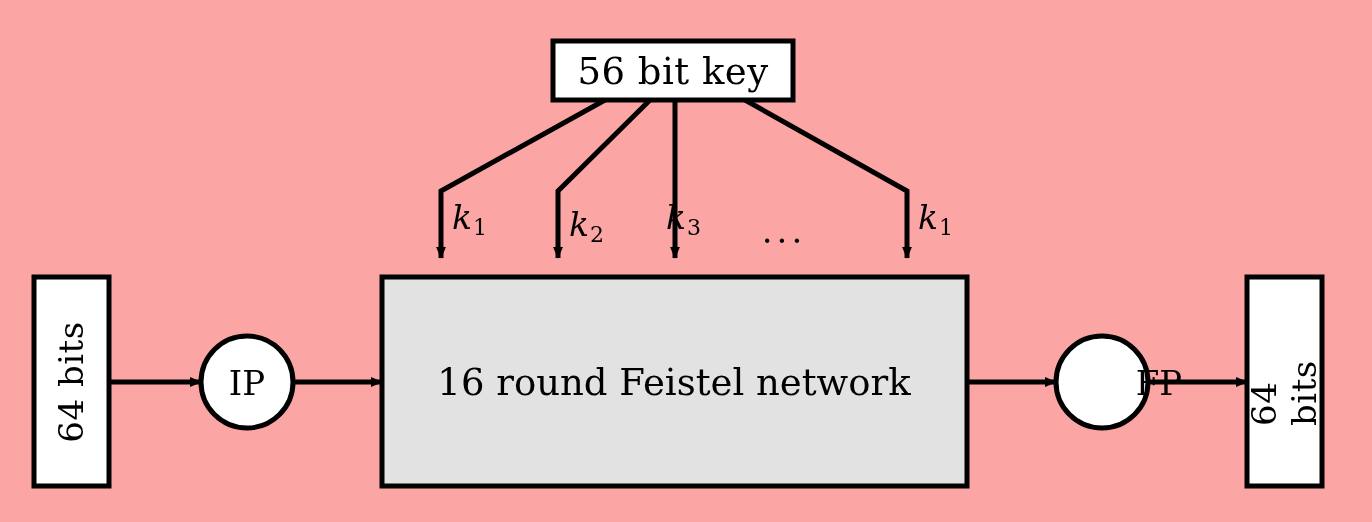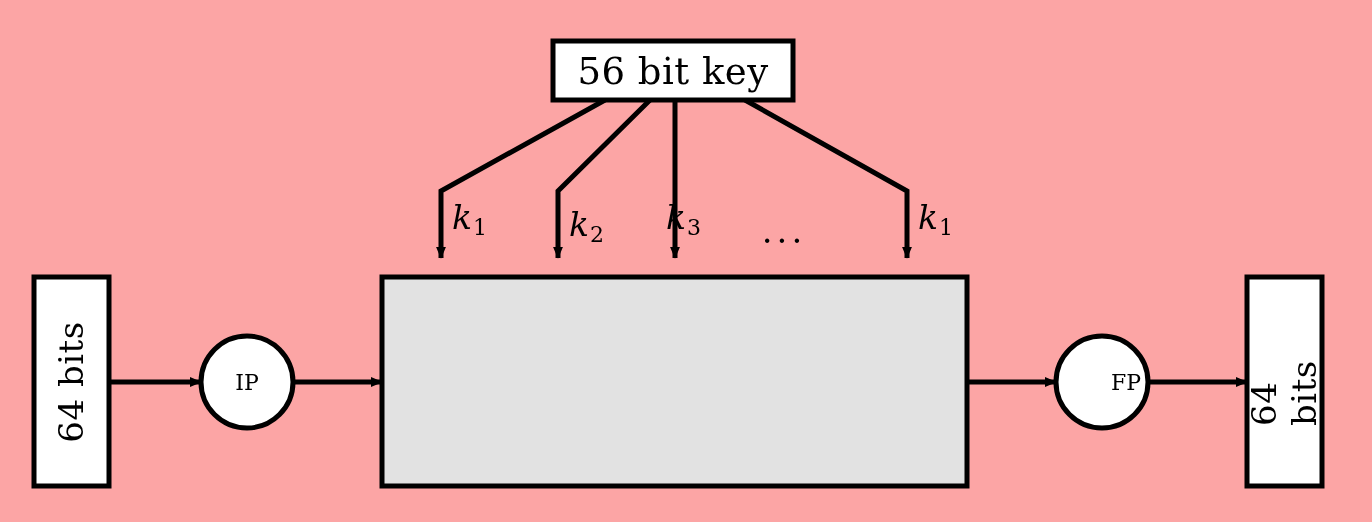--- a/index.html
+++ b/index.html
@@ -22,21 +22,21 @@
     width: 1372px;
     height: 522px;
   }
   .lbl {
     position: absolute;
     white-space: nowrap;
     color: #000000;
     font-family: "DejaVu Serif", "Liberation Serif", serif;
   }
   .node-label {
-    font-size: 22px;
+    font-size: 34px;
     line-height: 1;
     transform: translate(-50%, -50%);
   }
   .box-label-key {
     font-size: 37px;
     letter-spacing: 0.5px;
     transform: translate(-50%, -50%);
   }
   .box-label-main {
     font-size: 37px;
@@ -103,32 +103,33 @@
     <rect x="34" y="277" width="75" height="209" fill="#ffffff" stroke="#000000" stroke-width="5"></rect>
 
     <rect x="1247" y="277" width="75" height="209" fill="#ffffff" stroke="#000000" stroke-width="5"></rect>
 
     <circle cx="247" cy="382" r="46" fill="#ffffff" stroke="#000000" stroke-width="5"></circle>
     <circle cx="1102" cy="382" r="46" fill="#ffffff" stroke="#000000" stroke-width="5"></circle>
   </svg>
 
   <div class="lbl box-label-key" style="left:673px; top:71px;">56  bit key</div>
 
+  <div class="lbl box-label-main" style="left:674px; top:382px;">16 round Feistel network</div>
 
   <div class="vert-wrap" style="left:71px; top:382px;">
     <div class="vert-label">64 bits</div>
   </div>
 
   <div class="vert-wrap" style="left:1284px; top:382px;">
     <div class="vert-label">64 bits</div>
   </div>
 
   <div class="lbl node-label" style="left:247px; top:383px;">IP</div>
 
-  <div class="lbl node-label" style="left:1126px; top:383px;">FP</div>
+  <div class="lbl node-label" style="left:1159px; top:383px;">FP</div>
 
   <div class="lbl key-sub" style="left:452px; top:217px;">
     <span>k</span><sub>1</sub>
   </div>
 
   <div class="lbl key-sub" style="left:569px; top:224px;">
     <span>k</span><sub>2</sub>
   </div>
 
   <div class="lbl key-sub" style="left:666px; top:217px;">

